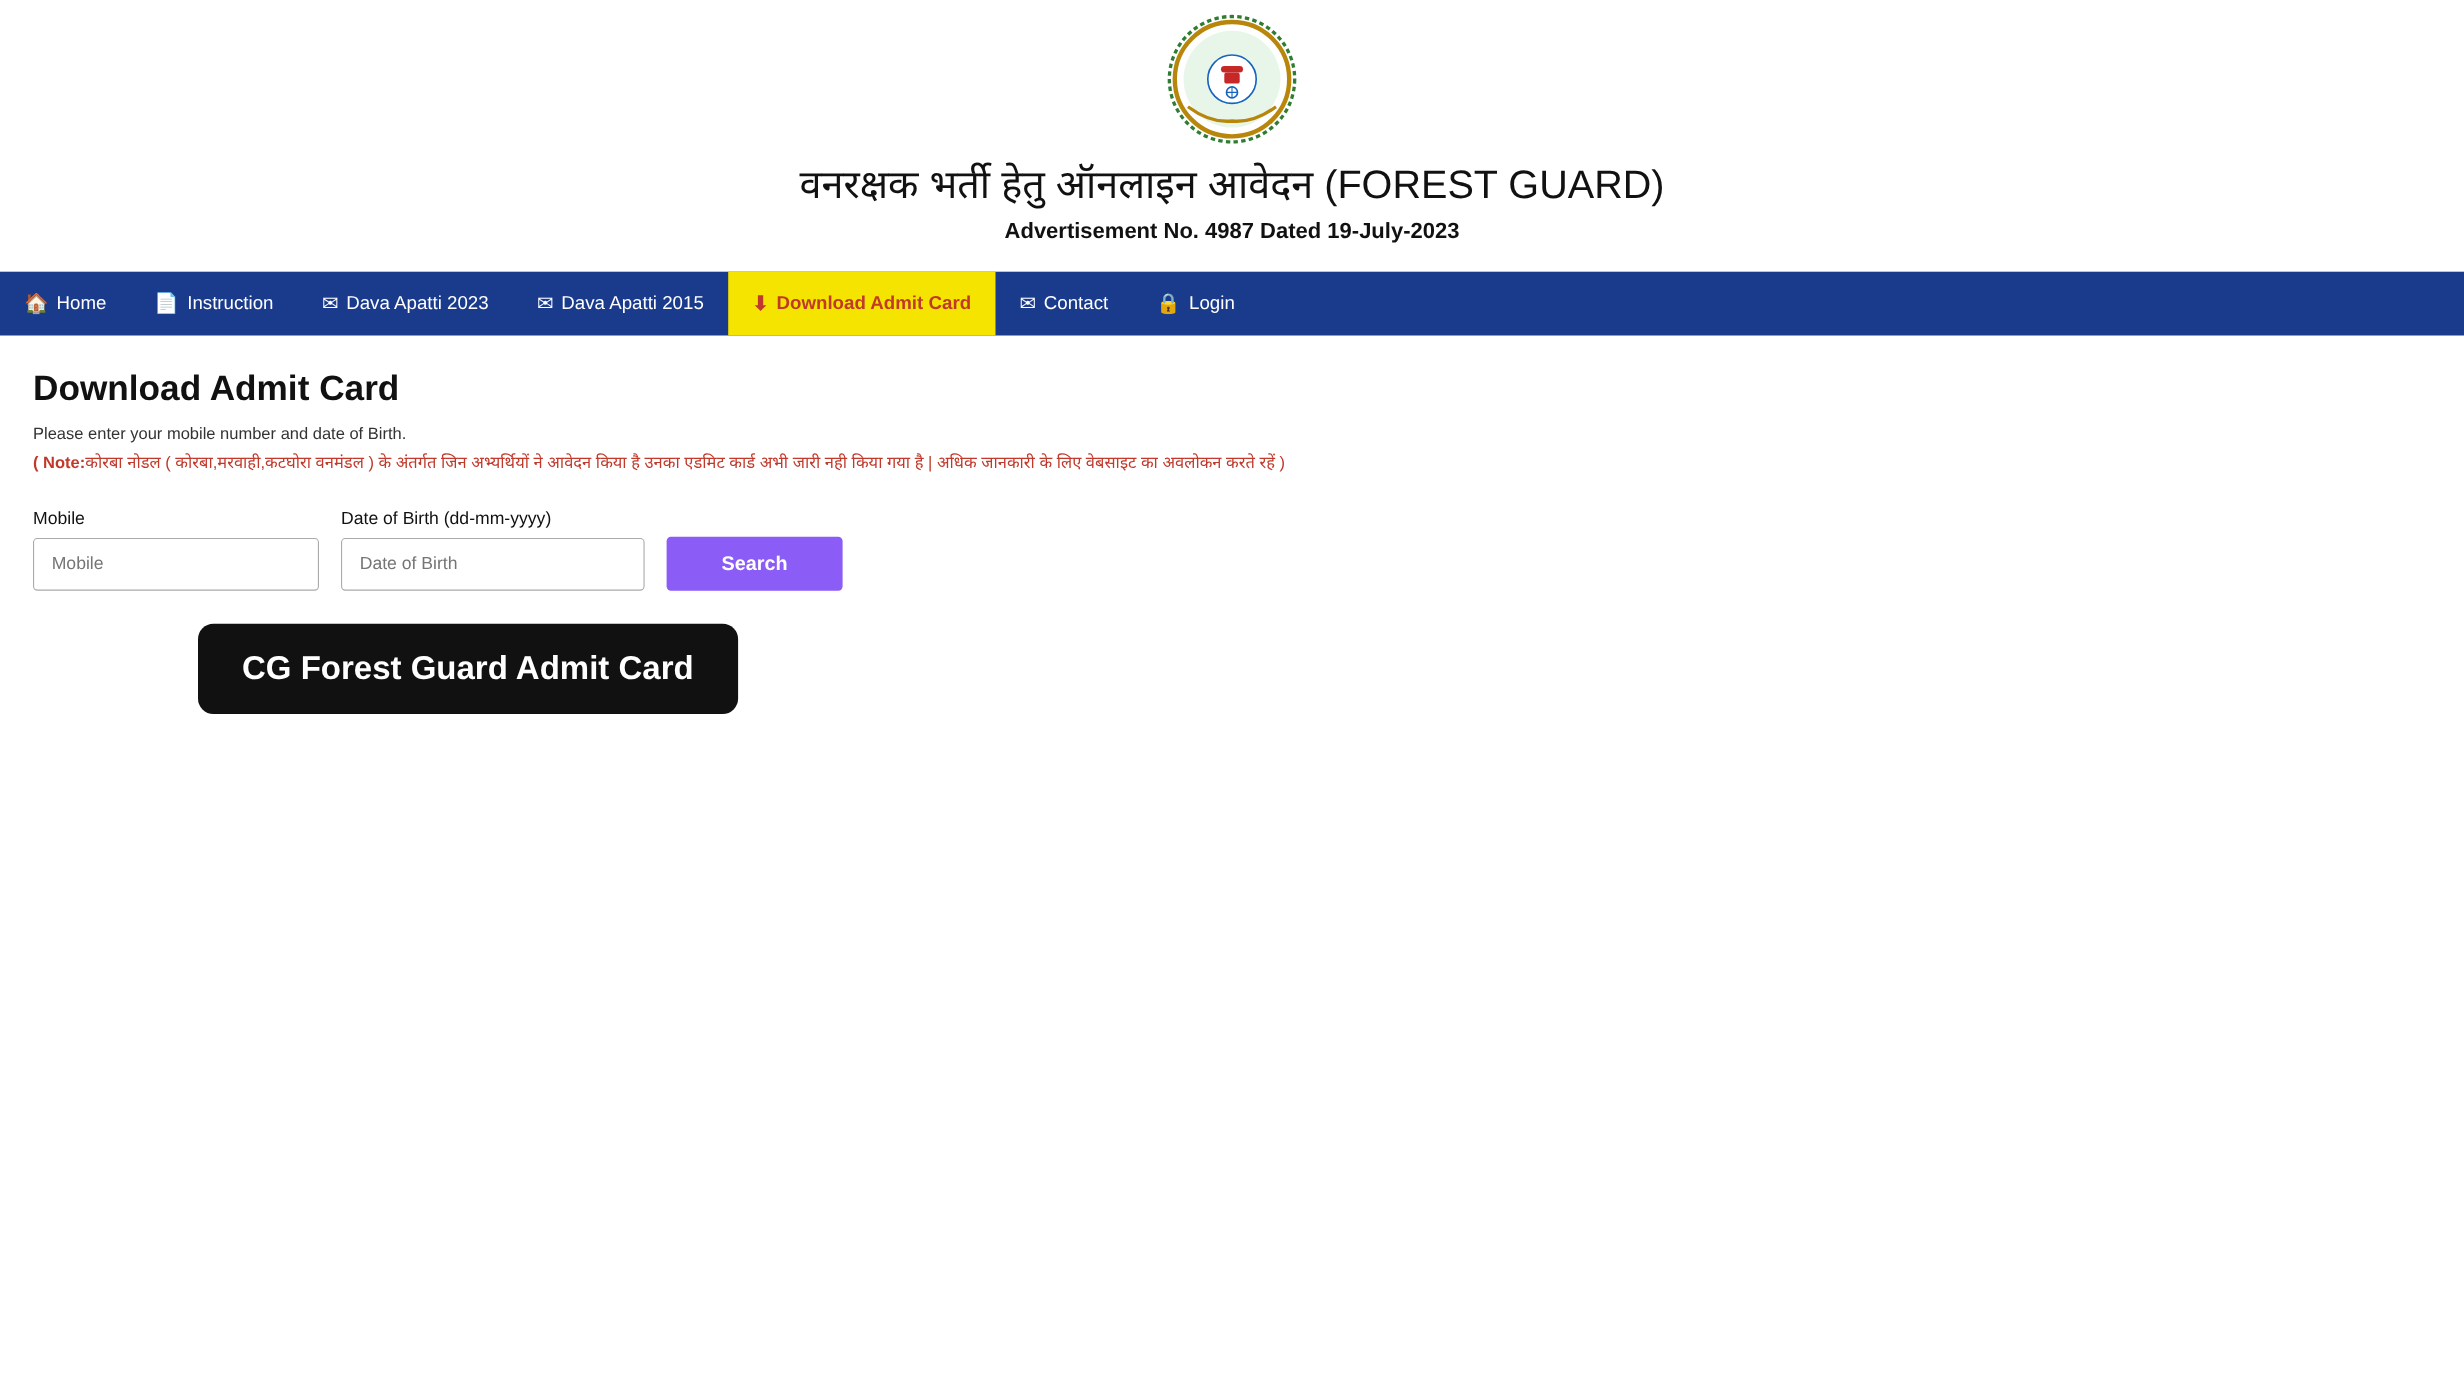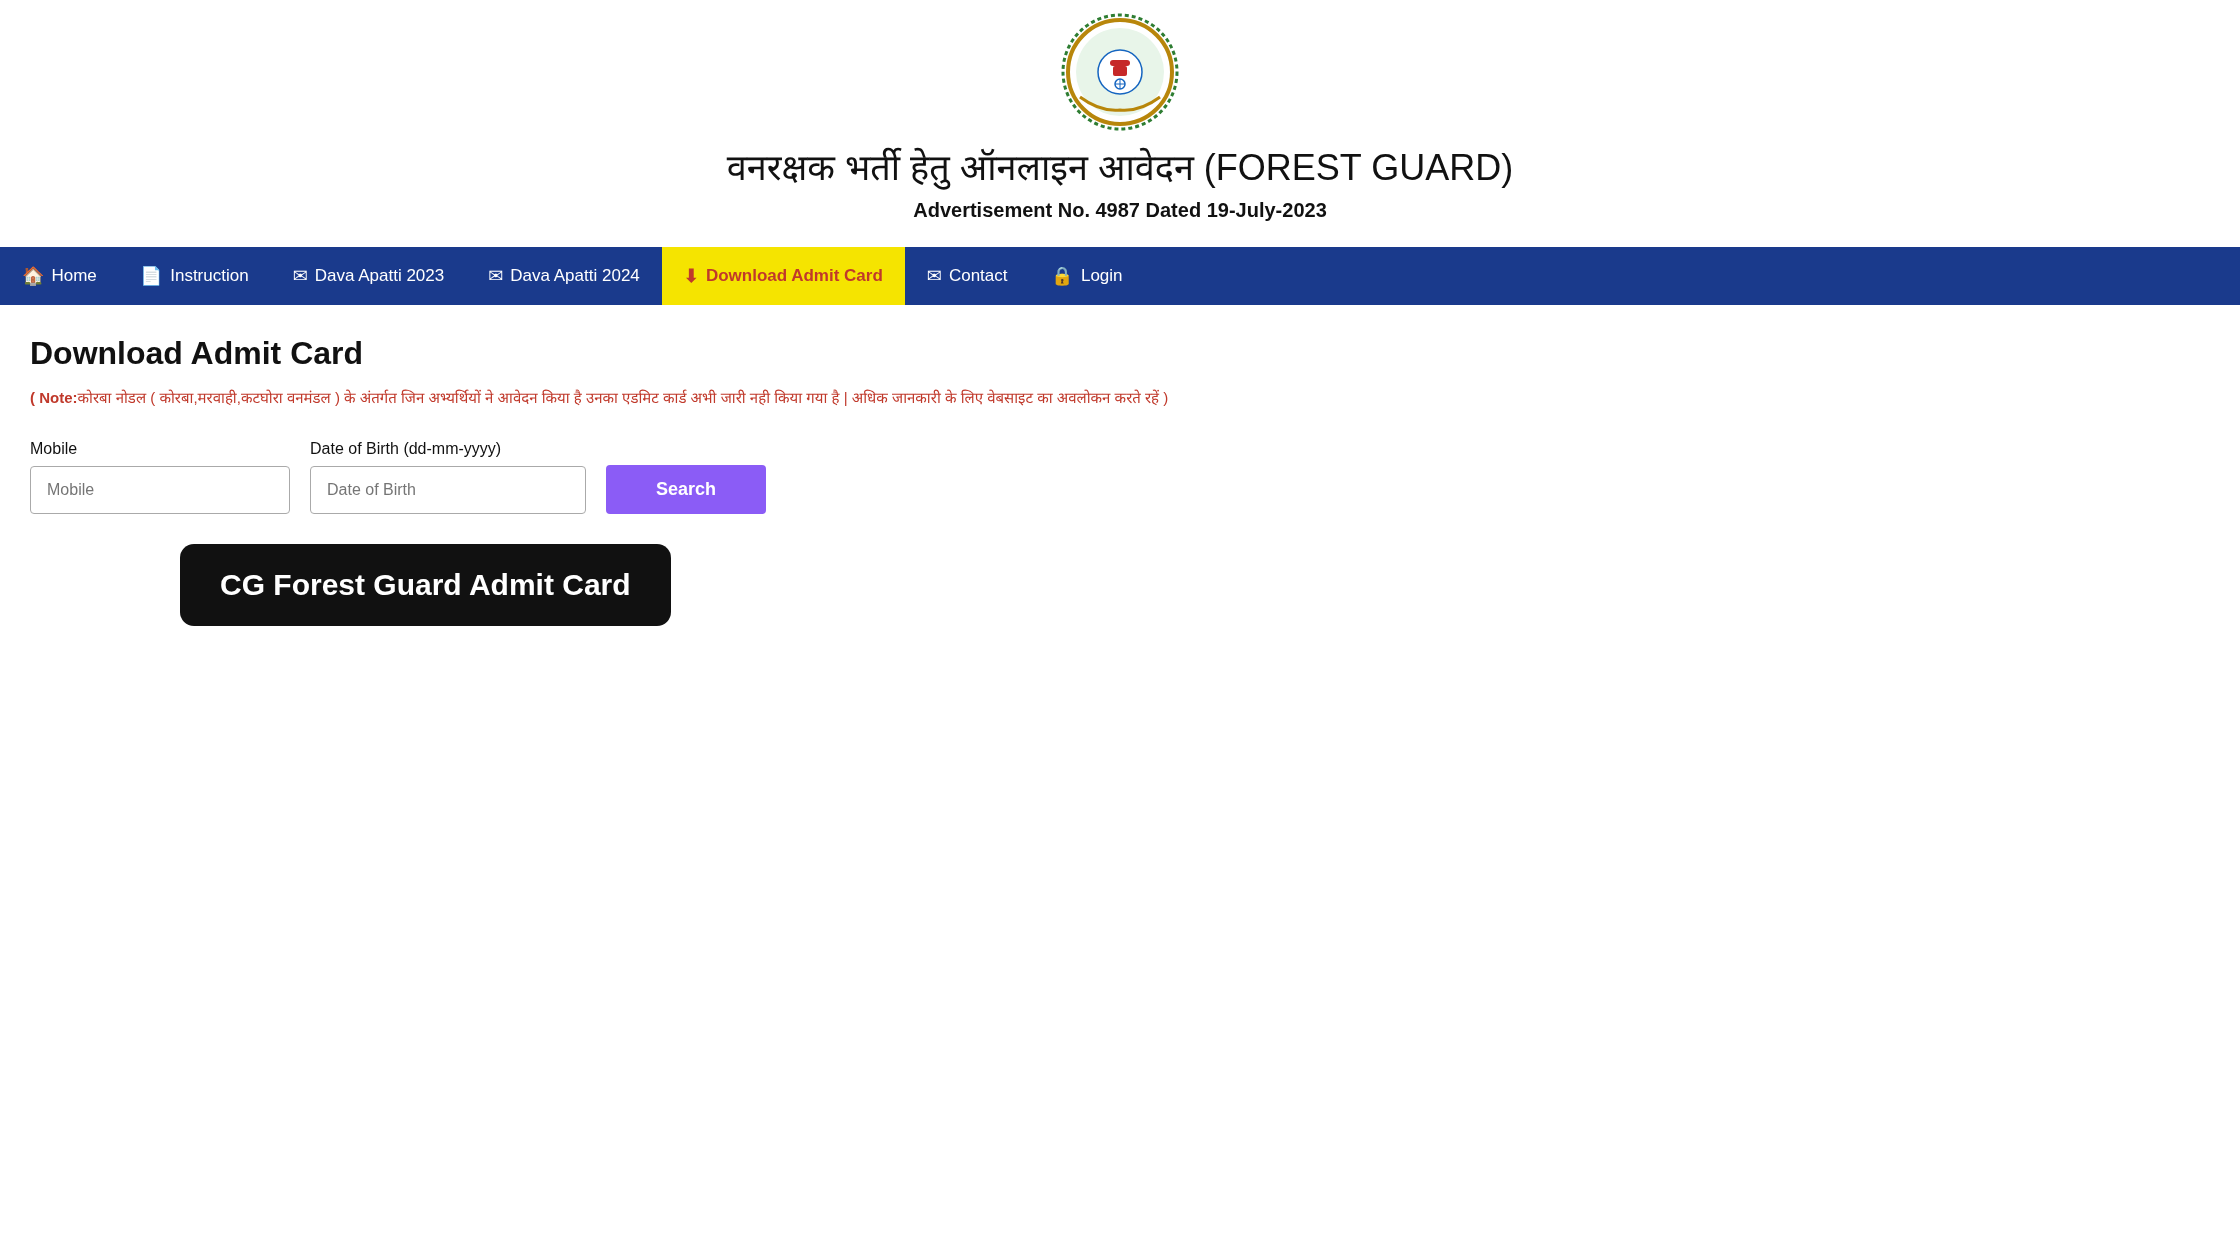--- a/index.html
+++ b/index.html
@@ -182,38 +182,39 @@
   <a class="nav-item">
     <span class="nav-icon">📄</span>
     <span>Instruction</span>
   </a>
   <a class="nav-item">
     <span class="nav-icon">✉</span>
     <span>Dava Apatti 2023</span>
   </a>
   <a class="nav-item">
     <span class="nav-icon">✉</span>
-    <span>Dava Apatti 2024</span>
+    <span>Dava Apatti 2015</span>
   </a>
   <a class="nav-item active">
     <span class="nav-icon">⬇</span>
     <span>Download Admit Card</span>
   </a>
   <a class="nav-item">
     <span class="nav-icon">✉</span>
     <span>Contact</span>
   </a>
   <a class="nav-item">
     <span class="nav-icon">🔒</span>
     <span>Login</span>
   </a>
 </nav>
 
 <div class="content">
   <h2 class="page-title">Download Admit Card</h2>
+  <p class="info-text">Please enter your mobile number and date of Birth.</p>
   <p class="note-text">
     <span class="note-label">( Note:</span><span>कोरबा नोडल ( कोरबा,मरवाही,कटघोरा वनमंडल ) के अंतर्गत जिन अभ्यर्थियों ने आवेदन किया है उनका एडमिट कार्ड अभी जारी नही किया गया है | अधिक जानकारी के लिए वेबसाइट का अवलोकन करते रहें )</span>
   </p>
 
   <div class="form-row">
     <div class="form-group">
       <label class="form-label">Mobile</label>
       <input class="form-input" type="text" placeholder="Mobile" style="">
     </div>
     <div class="form-group">

